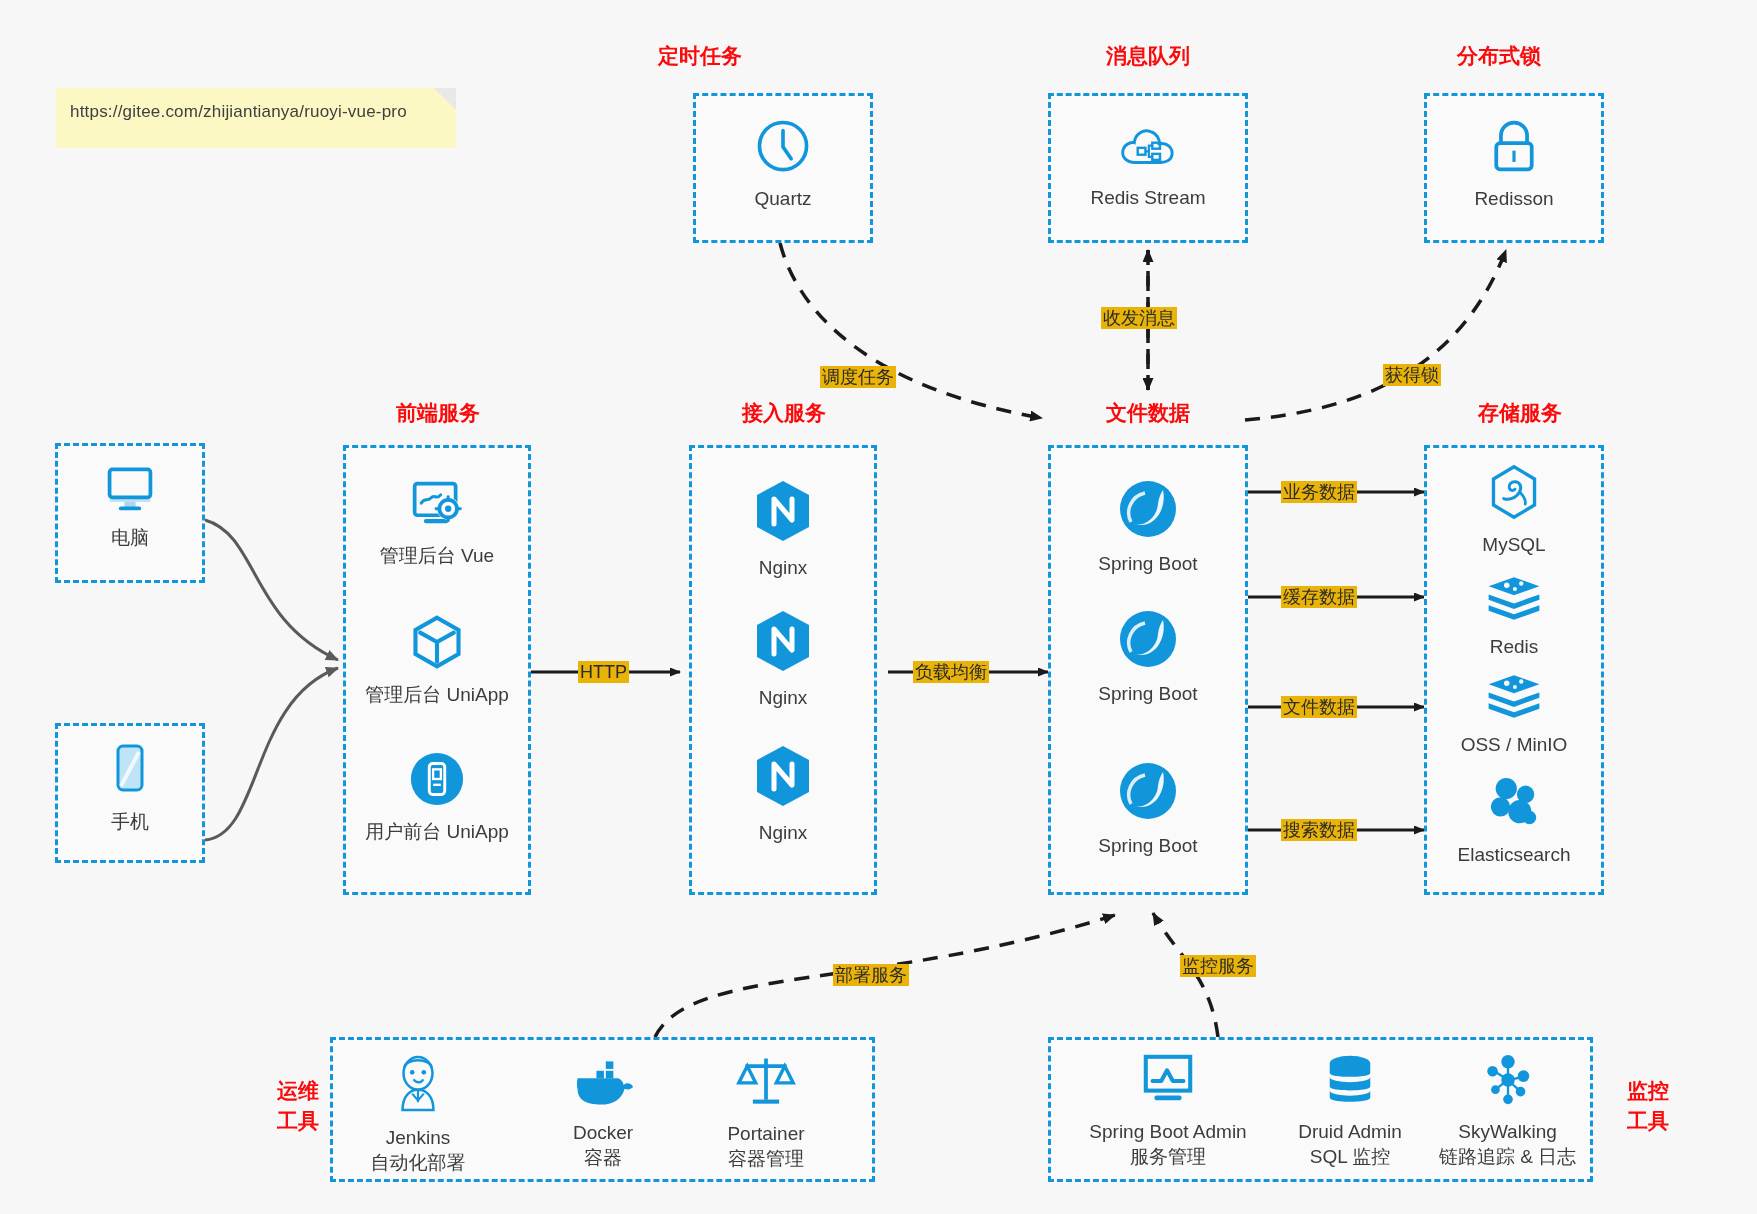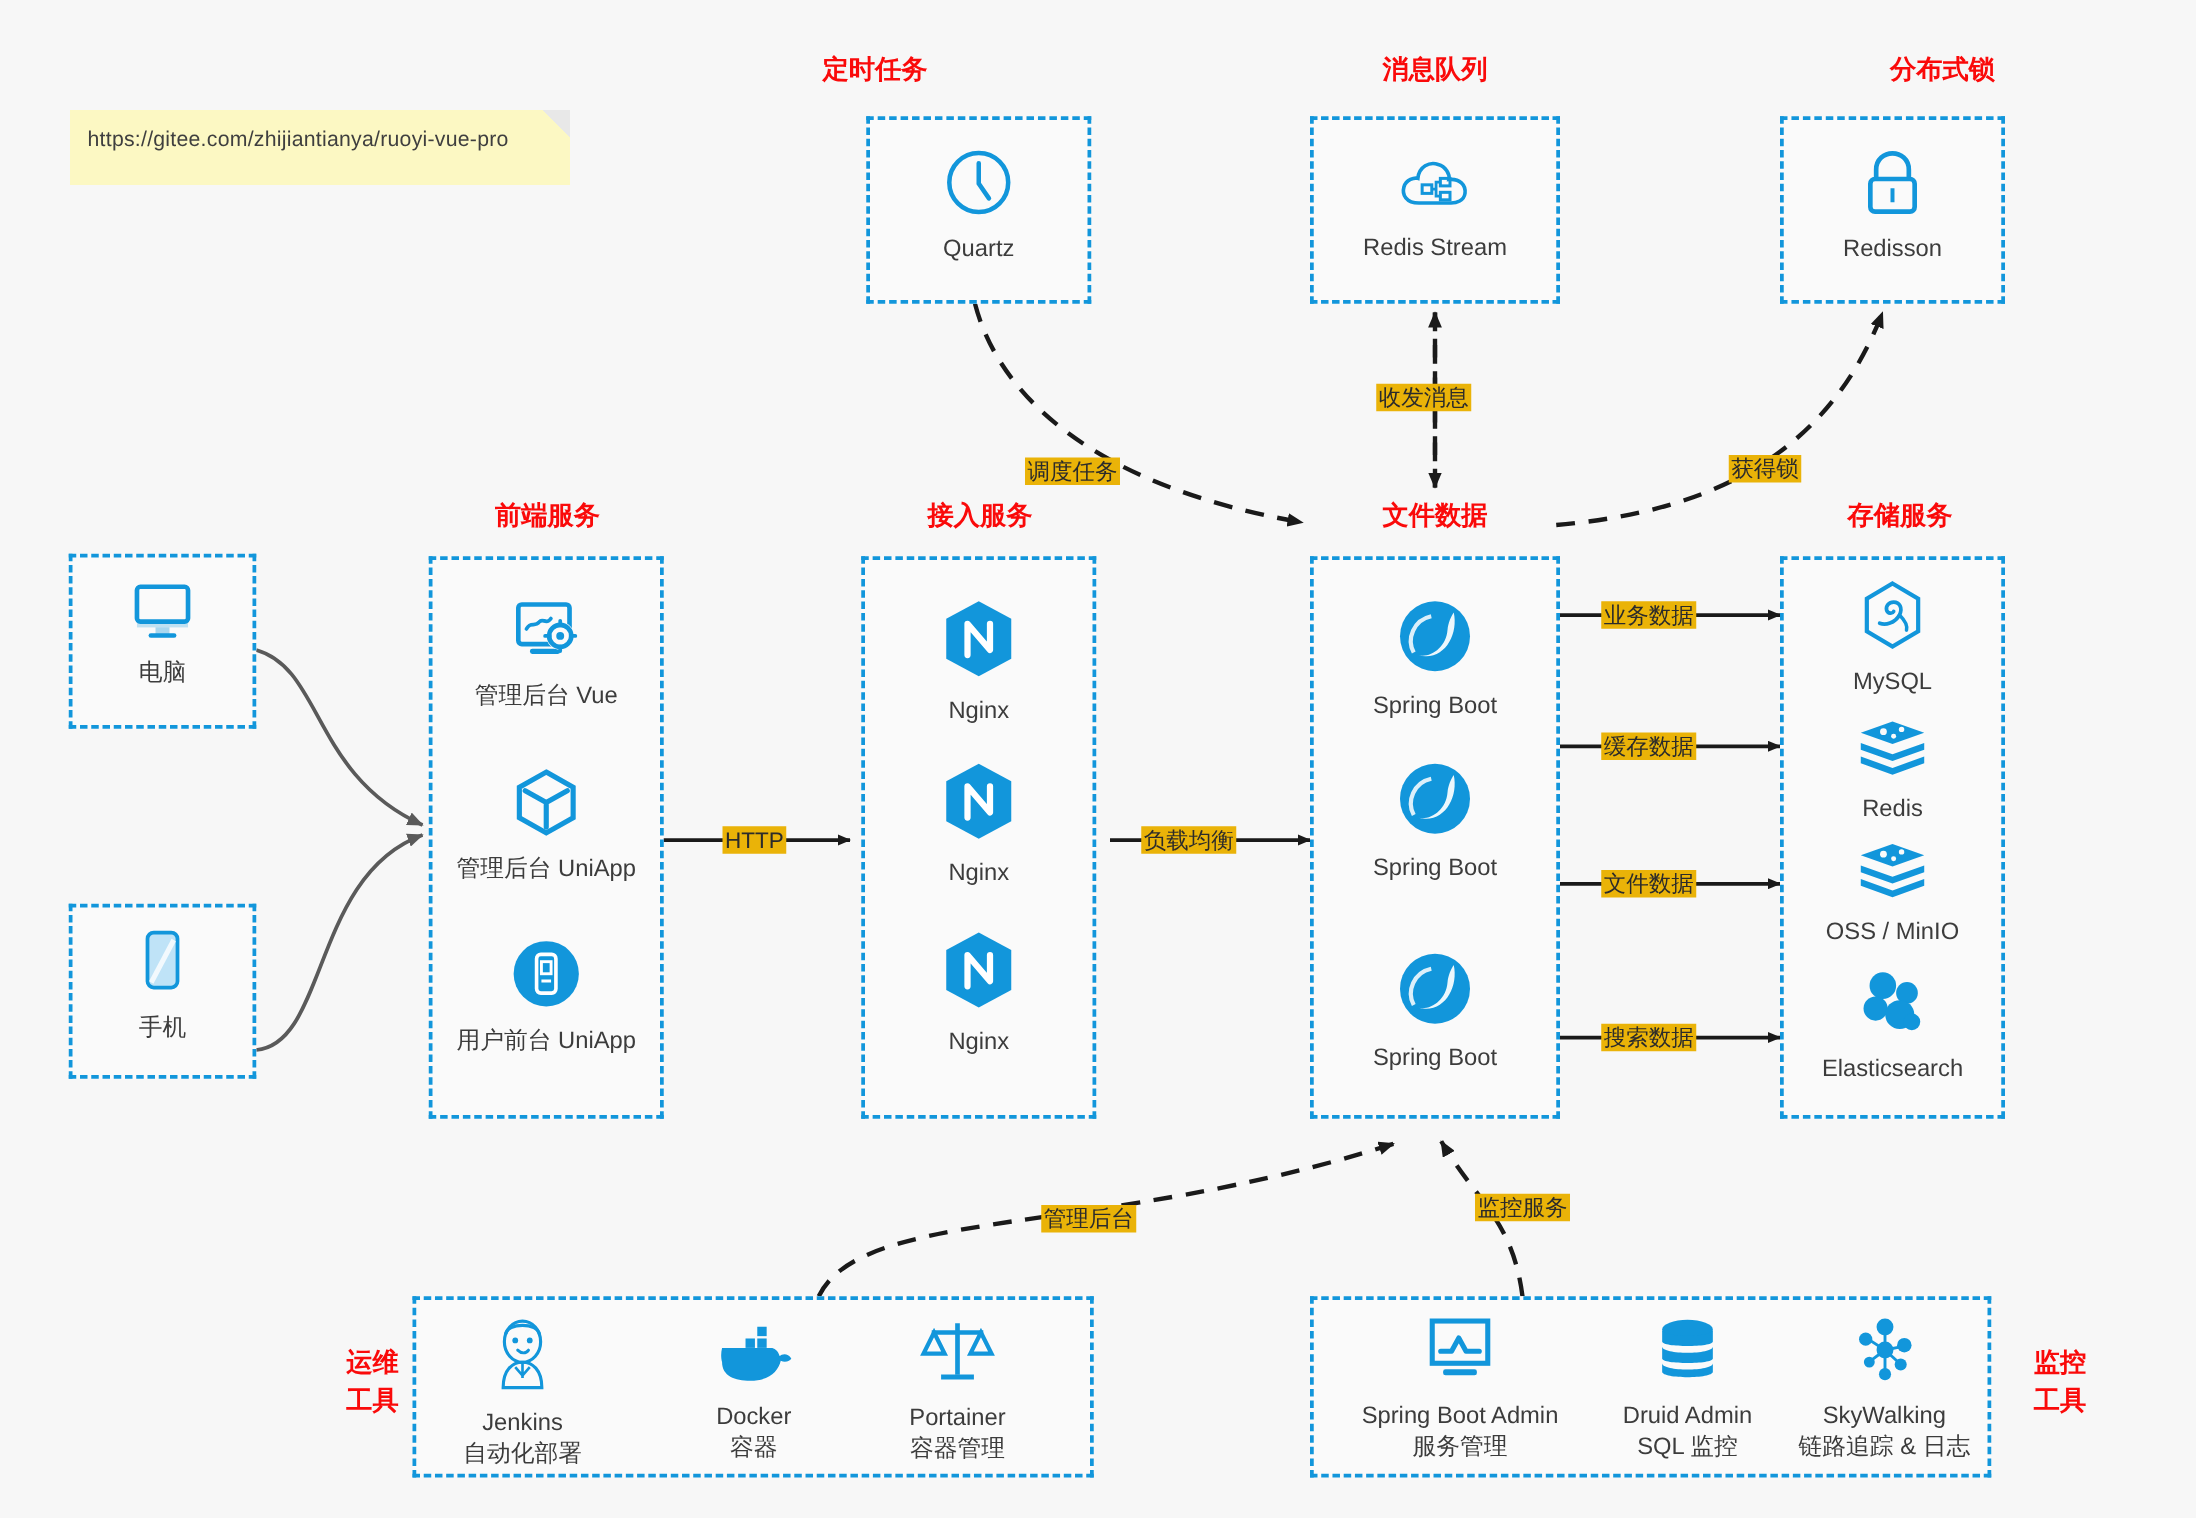--- a/index.html
+++ b/index.html
@@ -148,21 +148,21 @@
         <path d="M20 48 C8 48 4 40 6 33 C8 26 16 24 19 25 C20 14 30 9 38 12 C45 14 49 21 48 26 C58 25 64 31 63 39 C62 46 55 48 50 48 Z" fill="none" stroke="#1296db" stroke-width="3.4"></path>
         <rect x="23" y="31" width="9" height="8" fill="none" stroke="#1296db" stroke-width="2.8"></rect>
         <rect x="40" y="25" width="9" height="7" fill="none" stroke="#1296db" stroke-width="2.8"></rect>
         <rect x="40" y="38" width="9" height="7" fill="none" stroke="#1296db" stroke-width="2.8"></rect>
         <path d="M32 35 L36 35 L36 28.5 L40 28.5 M36 35 L36 41.5 L40 41.5" fill="none" stroke="#1296db" stroke-width="2.6"></path>
       </svg>
     </span>
     <div class="cap">Redis Stream</div>
   </div>
 
-  <div class="gtitle" style="left:1474px;top:43px;width:160px;">分布式锁</div>
+  <div class="gtitle" style="left:1419px;top:43px;width:160px;">分布式锁</div>
   <div class="gbox" style="left:1424px;top:93px;width:180px;height:150px;"></div>
   <div class="node" style="left:1439px;top:117px;">
     <span class="ico">
       <svg width="56" height="58" viewBox="0 0 60 62">
         <path d="M16 28 L16 20 C16 11 23 6 30 6 C37 6 44 11 44 20 L44 28" fill="none" stroke="#1296db" stroke-width="4"></path>
         <rect x="11" y="28" width="38" height="28" rx="4" fill="none" stroke="#1296db" stroke-width="4"></rect>
         <line x1="30" y1="36" x2="30" y2="48" stroke="#1296db" stroke-width="3.4"></line>
       </svg>
     </span>
     <div class="cap">Redisson</div>
@@ -479,16 +479,16 @@
 
   <div class="elabel cn" style="left:820px;top:366px;">调度任务</div>
   <div class="elabel cn" style="left:1101px;top:307px;">收发消息</div>
   <div class="elabel cn" style="left:1383px;top:364px;">获得锁</div>
 
   <div class="elabel cn" style="left:1281px;top:481px;">业务数据</div>
   <div class="elabel cn" style="left:1281px;top:586px;">缓存数据</div>
   <div class="elabel cn" style="left:1281px;top:696px;">文件数据</div>
   <div class="elabel cn" style="left:1281px;top:819px;">搜索数据</div>
 
-  <div class="elabel cn" style="left:833px;top:964px;">管理后台</div>
+  <div class="elabel cn" style="left:833px;top:964px;">部署服务</div>
   <div class="elabel cn" style="left:1180px;top:955px;">监控服务</div>
 
 </div>
 
 </body></html>

